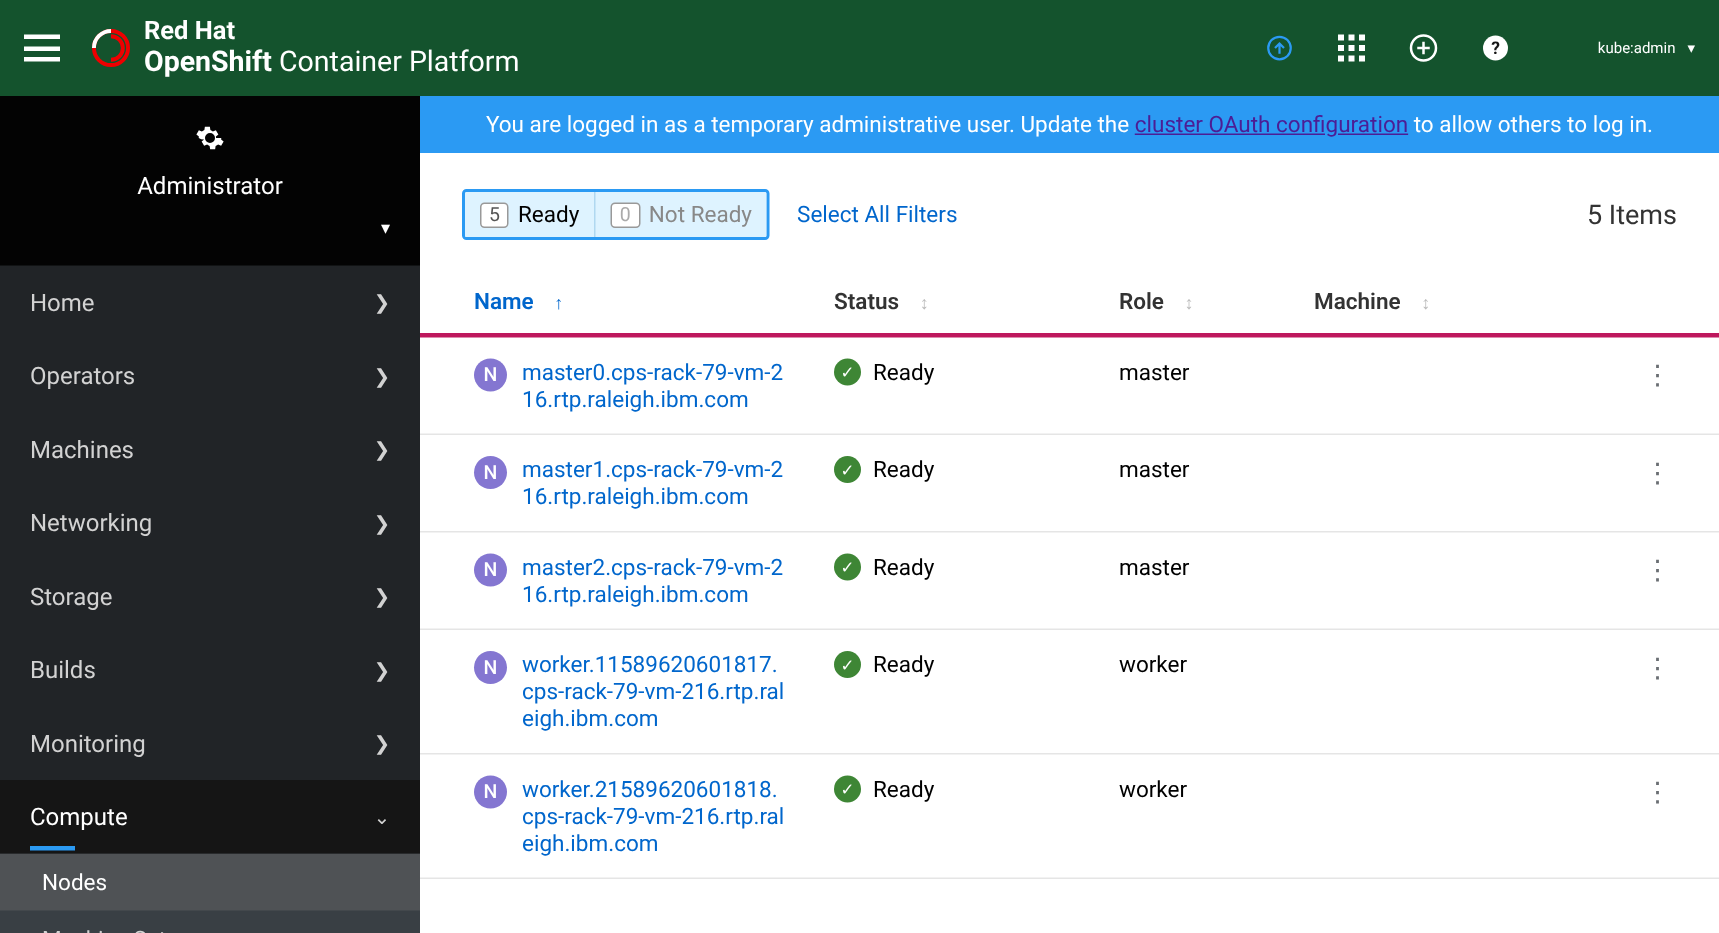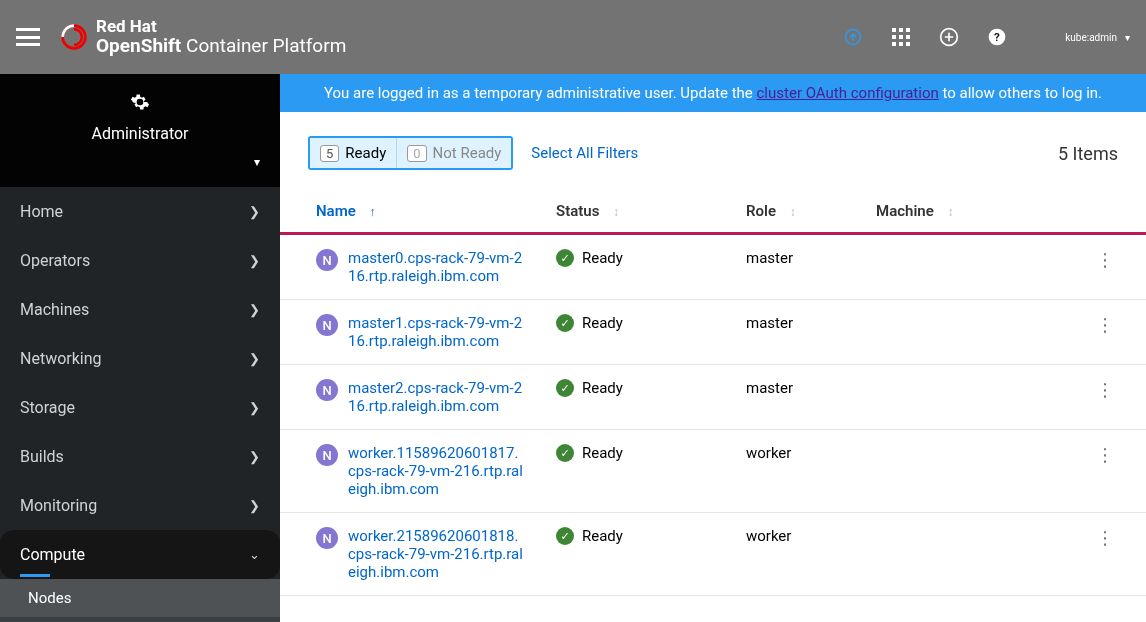--- a/index.html
+++ b/index.html
@@ -1,19 +1,19 @@
 <!DOCTYPE html>
 <html><head>
   <meta charset="utf-8">
   <style>
     * { margin: 0; padding: 0; box-sizing: border-box; font-family: -apple-system, BlinkMacSystemFont, "Segoe UI", Roboto, "Helvetica Neue", Arial, sans-serif; }
     body { width: 1146px; height: 622px; overflow: hidden; background: #fff; }
 
     
-    .header { height: 74px; background: #737373; display: flex; align-items: center; padding: 0 16px; color: #fff; }
+    .header { height: 64px; background: #14532d; display: flex; align-items: center; padding: 0 16px; color: #fff; }
     .hamburger { width: 24px; height: 18px; display: flex; flex-direction: column; justify-content: space-between; cursor: pointer; margin-right: 20px; }
     .hamburger span { display: block; height: 3px; background: #fff; }
     .logo-wrap { display: flex; align-items: center; gap: 8px; }
     .logo-svg { width: 28px; height: 28px; }
     .logo-text { display: flex; flex-direction: column; line-height: 1.1; }
     .logo-line1 { font-size: 17px; font-weight: 700; }
     .logo-line2 { font-size: 19px; font-weight: 400; }
     .logo-line2 b { font-weight: 700; }
     .header-spacer { flex: 1; }
     .header-icons { display: flex; align-items: center; gap: 28px; }
@@ -27,21 +27,21 @@
     
     .sidebar { width: 280px; background: #212427; color: #fff; overflow-y: auto; flex-shrink: 0; }
     .sidebar::-webkit-scrollbar { width: 10px; }
     .sidebar::-webkit-scrollbar-track { background: #393f44; }
     .sidebar::-webkit-scrollbar-thumb { background: #72767b; }
     .perspective { background: #030303; padding: 18px 20px; display: flex; align-items: center; gap: 12px; cursor: pointer; font-size: 16px; flex-direction: column; }
     .perspective .gear { width: 20px; height: 20px; }
     .perspective .caret { margin-left: auto; font-size: 12px; }
     .nav-item { padding: 15px 20px; display: flex; align-items: center; justify-content: space-between; cursor: pointer; font-size: 16px; color: #d2d2d2; }
     .nav-item .chevron { font-size: 13px; color: #d2d2d2; }
-    .nav-item.expanded-header { background: #151515; color: #fff; position: relative; border-radius: 14px; }
+    .nav-item.expanded-header { background: #151515; color: #fff; position: relative; }
     .nav-item.expanded-header .underline { position: absolute; bottom: 2px; left: 20px; width: 30px; height: 3px; background: #2b9af3; }
     .nav-sub { background: #393f44; }
     .nav-sub-item { padding: 10px 20px 10px 28px; font-size: 15px; color: #d2d2d2; cursor: pointer; }
     .nav-sub-item.active { background: #4f5255; color: #ffffff; }
 
     
     .main { flex: 1; display: flex; flex-direction: column; overflow: hidden; background: #fff; }
     .banner { background: #2b9af3; color: #fff; padding: 10px 20px; text-align: center; font-size: 15px; }
     .banner a { color: #4c1d95; text-decoration: underline; }
     .content { flex: 1; padding: 24px 0 0 0; overflow-y: auto; }

